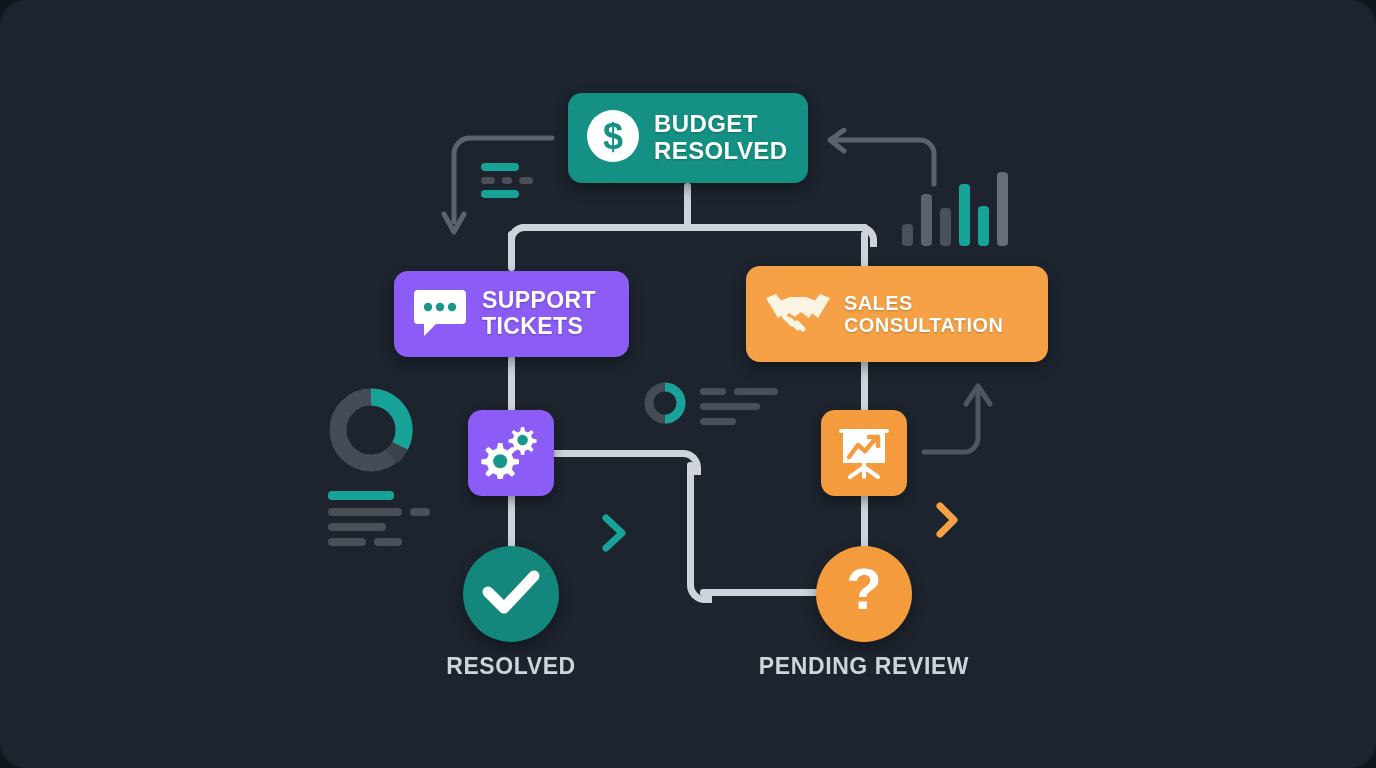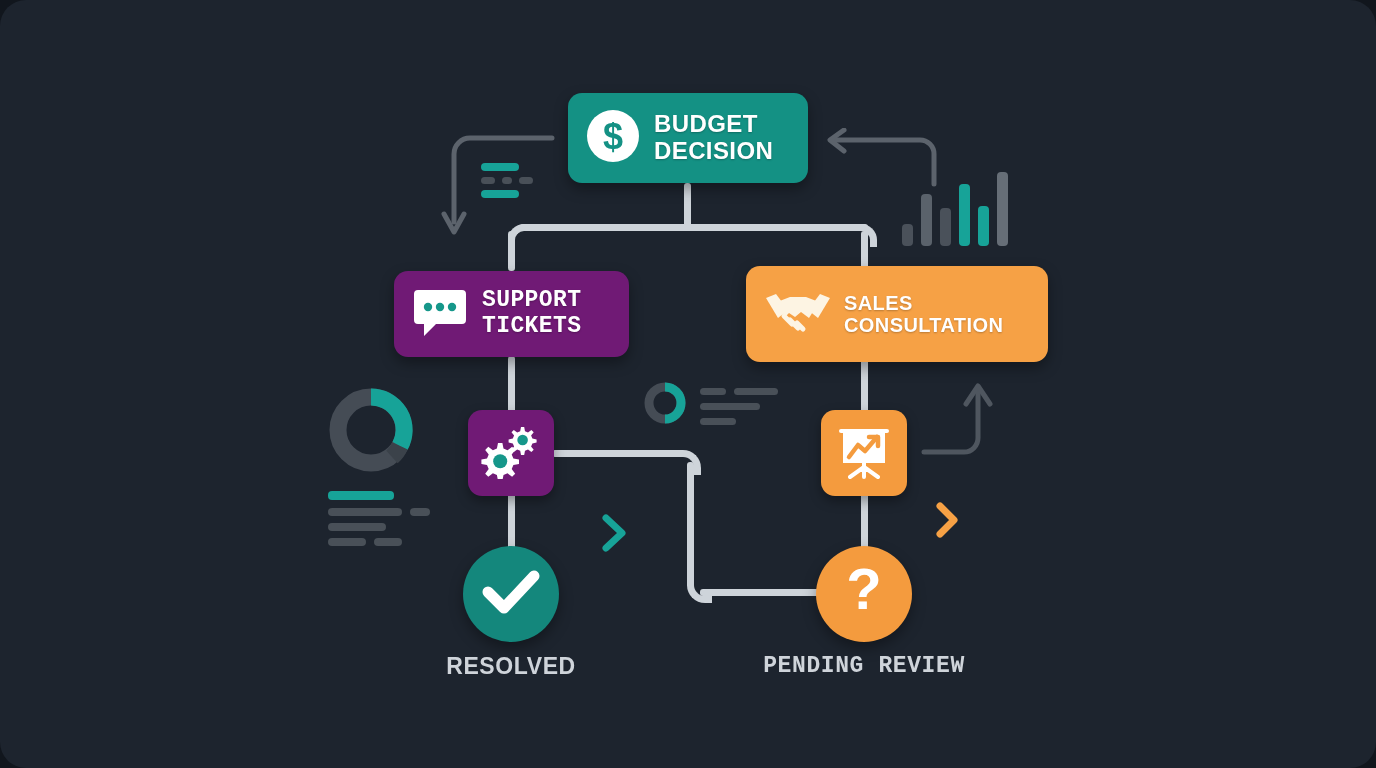--- a/index.html
+++ b/index.html
@@ -43,21 +43,21 @@
   }
   .pill-label {
     color: #ffffff;
     font-weight: bold;
     letter-spacing: 0.4px;
     line-height: 1.12;
     white-space: pre-line;
     text-shadow: 0 1px 2px rgba(0,0,0,0.25);
   }
   .teal { background: #149184; }
-  .teal2 { background: #701a75; font-family: Liberation Mono, monospace; }
+  .teal2 { background: #8b5cf6; }
   .orange { background: #f6a145; }
 
   
   .tile {
     position: absolute;
     border-radius: 14px;
     display: flex;
     align-items: center;
     justify-content: center;
     box-shadow: 0 5px 12px rgba(0,0,0,0.35);
@@ -173,21 +173,21 @@
   <div class="dline dteal" style="left:481px; top:190px; width:38px; height:8px;"></div>
 
   <div class="pill teal" style="left:568px; top:93px; width:240px; height:90px;">
     <span style="flex:0 0 auto;">
       <svg width="54" height="54" viewBox="0 0 54 54">
         <circle cx="27" cy="27" r="26" fill="#ffffff"></circle>
         <text x="27" y="40" text-anchor="middle" font-family="'Liberation Sans', sans-serif" font-size="36" font-weight="bold" fill="#149184">$</text>
       </svg>
     </span>
     <span class="pill-label" style="font-size:24px;">BUDGET
-DECISION</span>
+RESOLVED</span>
   </div>
 
   <div class="pill teal2" style="left:394px; top:271px; width:235px; height:86px;">
     <span style="flex:0 0 auto;">
       <svg width="56" height="52" viewBox="0 0 56 52">
         <path d="M6 4 H50 a4 4 0 0 1 4 4 V34 a4 4 0 0 1 -4 4 H24 L12 50 V38 H6 a4 4 0 0 1 -4 -4 V8 a4 4 0 0 1 4 -4 Z" fill="#ffffff"></path>
         <circle cx="16" cy="21" r="4.2" fill="#16978a"></circle>
         <circle cx="28" cy="21" r="4.2" fill="#16978a"></circle>
         <circle cx="40" cy="21" r="4.2" fill="#16978a"></circle>
       </svg>
@@ -244,21 +244,21 @@
   </div>
   <div class="status-label" style="left:403px; top:653px; width:216px;">RESOLVED</div>
 
   <div class="circle circle-orange" style="left:816px; top:546px; width:96px; height:96px;">
     <span>
       <svg width="46" height="62" viewBox="0 0 46 62">
         <text x="23" y="48" text-anchor="middle" font-family="'Liberation Sans', sans-serif" font-size="58" font-weight="bold" fill="#ffffff">?</text>
       </svg>
     </span>
   </div>
-  <div class="status-label" style="left:724px; top:653px; width:280px;font-family:Liberation Mono, monospace;">PENDING REVIEW</div>
+  <div class="status-label" style="left:724px; top:653px; width:280px;">PENDING REVIEW</div>
 
   <svg class="abs" style="left:598px; top:512px;" width="34" height="42" viewBox="0 0 34 42">
     <path d="M8 6 L24 21 L8 36" stroke="#17a398" stroke-width="7" fill="none" stroke-linecap="round" stroke-linejoin="round"></path>
   </svg>
   <svg class="abs" style="left:932px; top:500px;" width="32" height="40" viewBox="0 0 32 40">
     <path d="M8 6 L22 20 L8 34" stroke="#f6a145" stroke-width="7" fill="none" stroke-linecap="round" stroke-linejoin="round"></path>
   </svg>
 
 </div>
 

